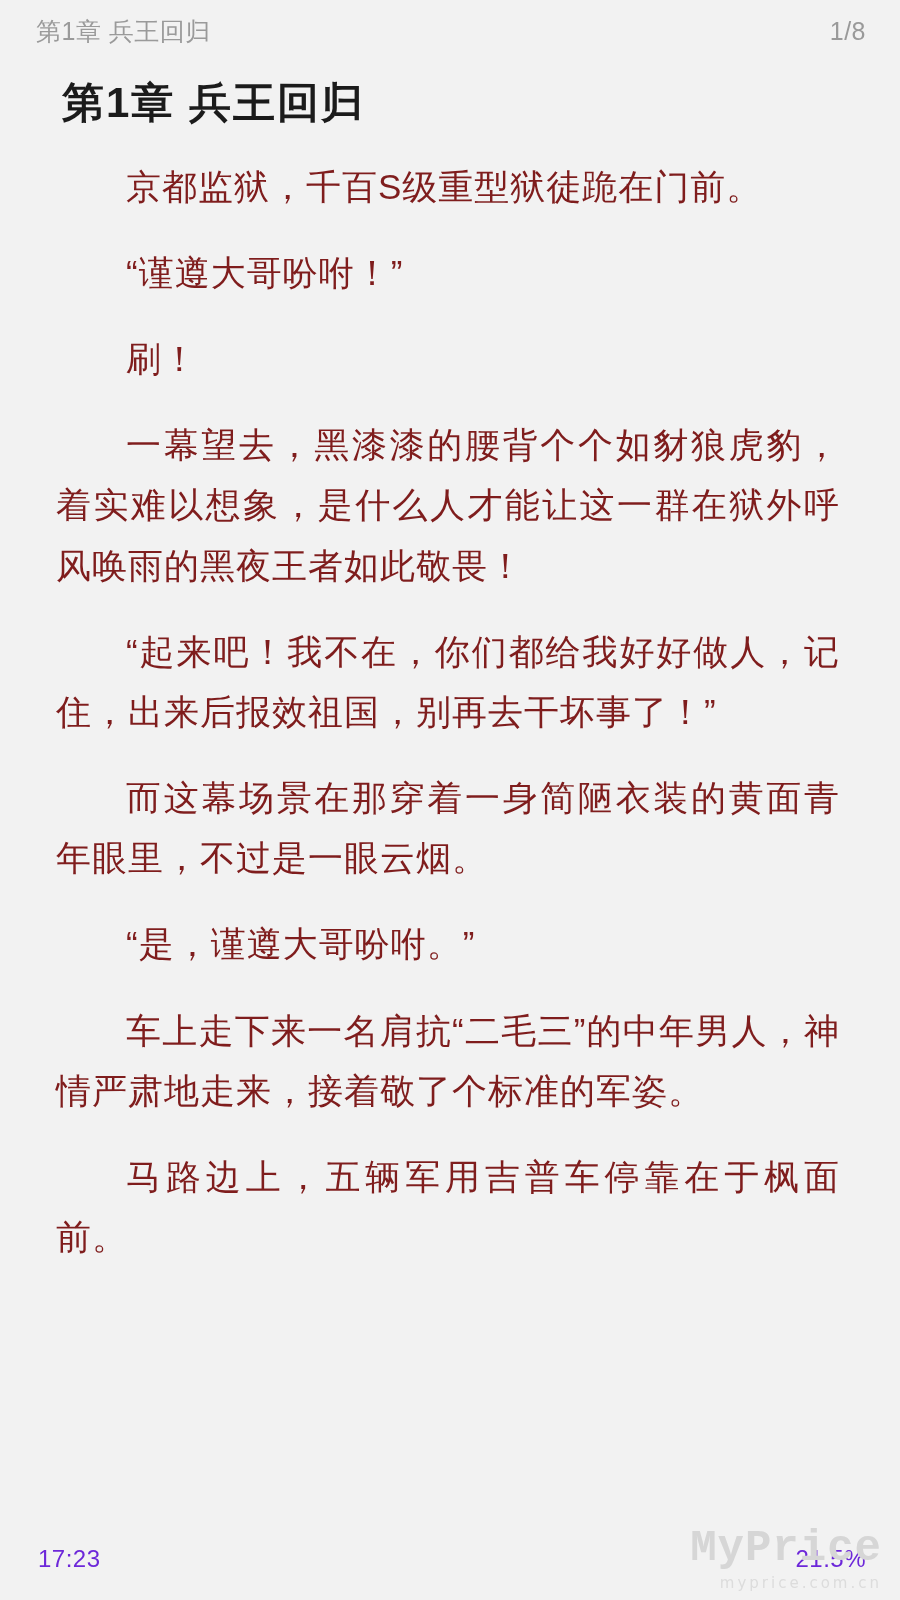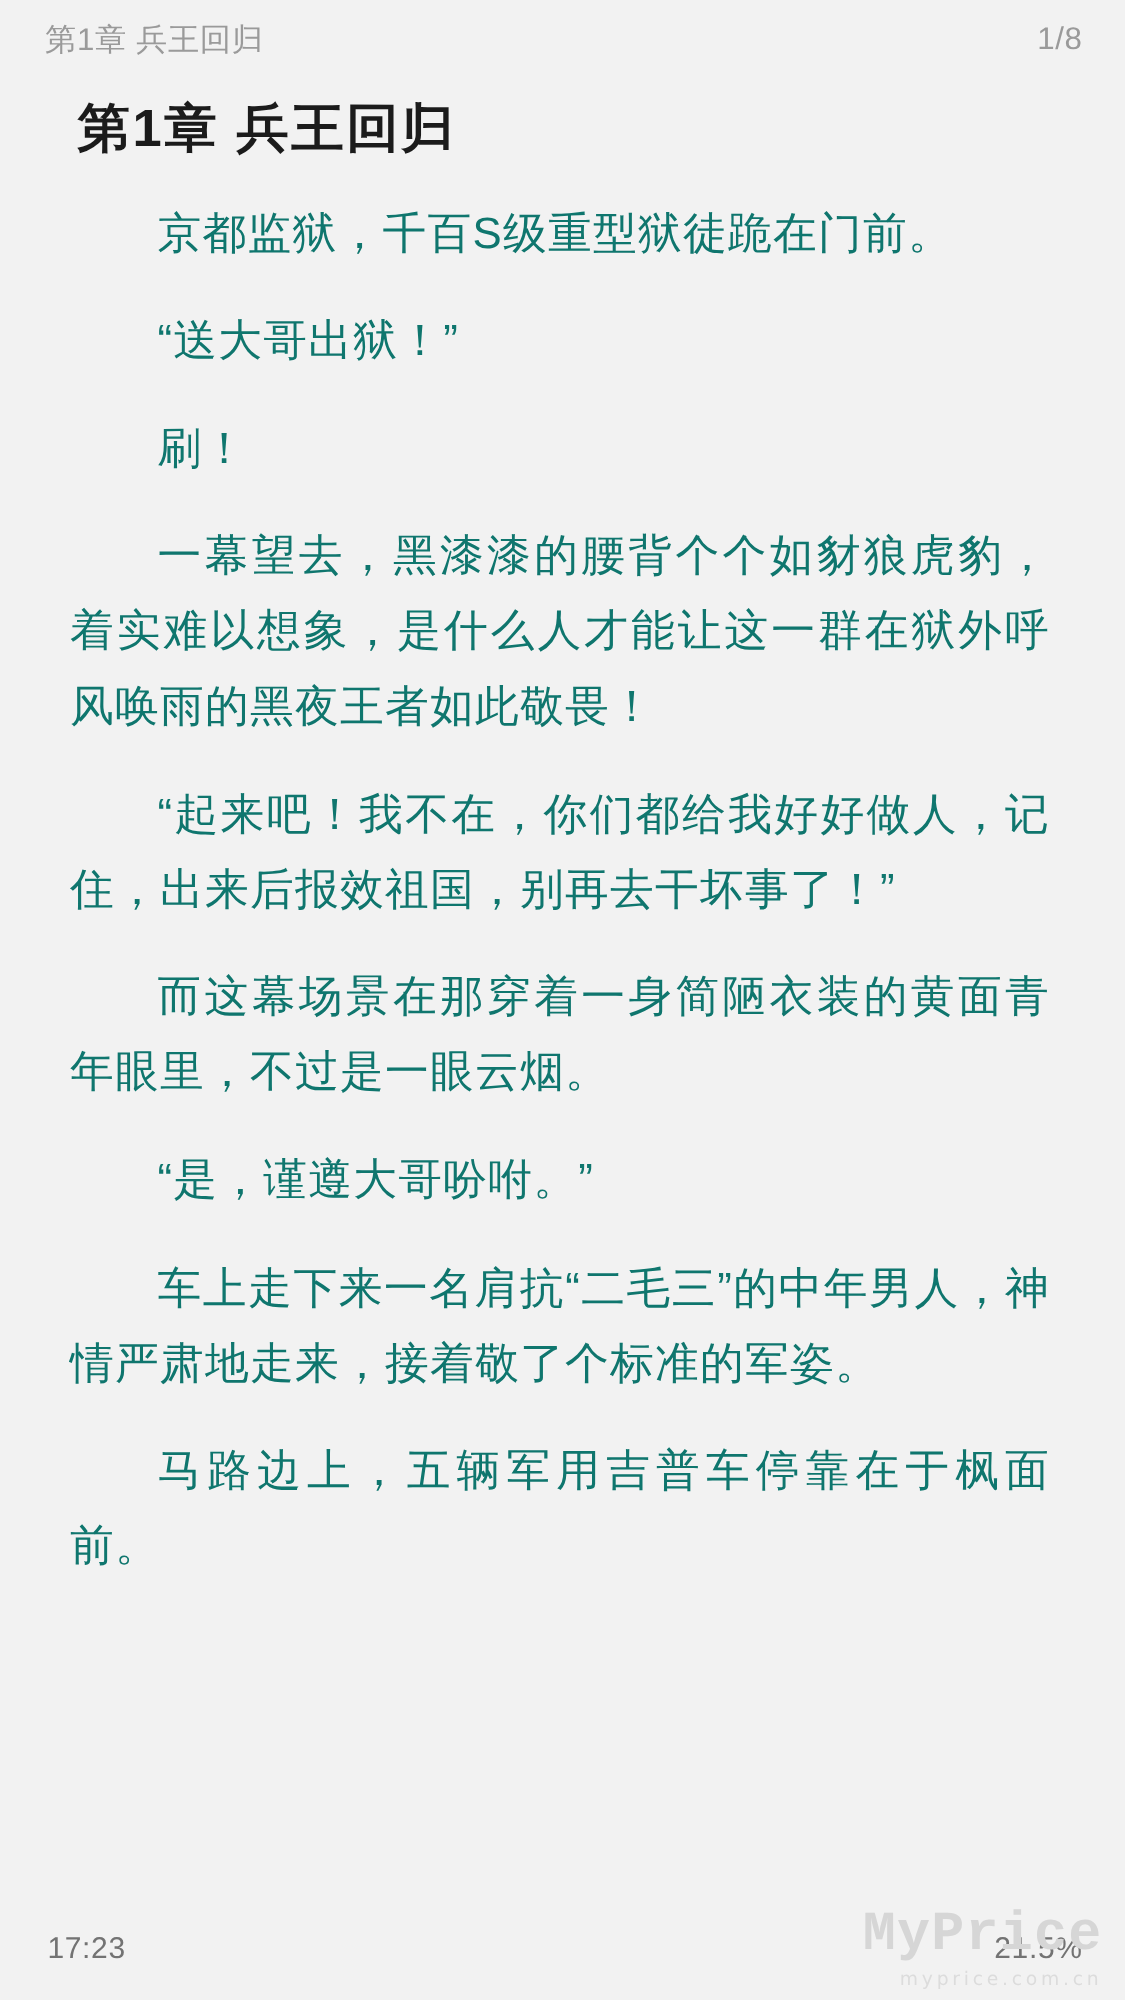--- a/index.html
+++ b/index.html
@@ -59,38 +59,38 @@
   
   .content {
     flex: 1 1 auto;
     padding: 26px 60px 0 56px;
     box-sizing: border-box;
     overflow: hidden;
   }
   .para {
     font-size: 35px;
     line-height: 1.72;
-    color: #0f766e;
+    color: #7f1d1d;
     margin: 0 0 26px 0;
     text-align: justify;
     text-justify: inter-ideograph;
     text-indent: 2em;
     letter-spacing: 1px;
     font-family: "Liberation Sans", sans-serif;
   }
   
   .bottombar {
     height: 70px;
     flex: 0 0 70px;
     display: flex;
     align-items: center;
     justify-content: space-between;
     padding: 0 34px 12px 38px;
     box-sizing: border-box;
-    color: #737373;
+    color: #6d28d9;
     font-size: 24px;
     position: relative;
   }
   .bottombar .clock { letter-spacing: 0.5px; }
   .bottombar .progress { letter-spacing: 0.5px; }
   
   .watermark {
     position: absolute;
     right: 18px;
     bottom: 8px;
@@ -121,21 +121,21 @@
 
   <div class="topbar">
     <div class="chapter-label">第1章 兵王回归</div>
     <div class="page-indicator">1/8</div>
   </div>
 
   <div class="chapter-title">第1章 兵王回归</div>
 
   <div class="content">
     <p class="para">京都监狱，千百S级重型狱徒跪在门前。</p>
-    <p class="para">“送大哥出狱！”</p>
+    <p class="para">“谨遵大哥吩咐！”</p>
     <p class="para">刷！</p>
     <p class="para">一幕望去，黑漆漆的腰背个个如豺狼虎豹，着实难以想象，是什么人才能让这一群在狱外呼风唤雨的黑夜王者如此敬畏！</p>
     <p class="para">“起来吧！我不在，你们都给我好好做人，记住，出来后报效祖国，别再去干坏事了！”</p>
     <p class="para">而这幕场景在那穿着一身简陋衣装的黄面青年眼里，不过是一眼云烟。</p>
     <p class="para">“是，谨遵大哥吩咐。”</p>
     <p class="para">车上走下来一名肩抗“二毛三”的中年男人，神情严肃地走来，接着敬了个标准的军姿。</p>
     <p class="para">马路边上，五辆军用吉普车停靠在于枫面前。</p>
   </div>
 
   <div class="bottombar">

